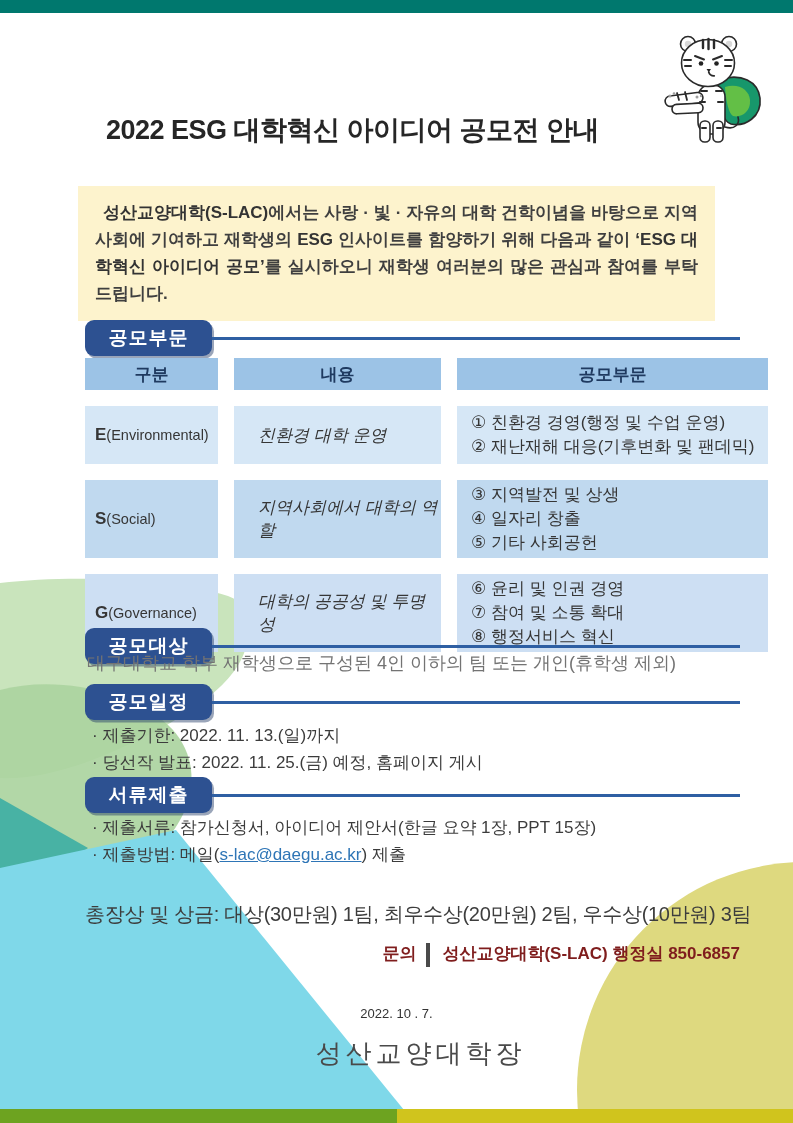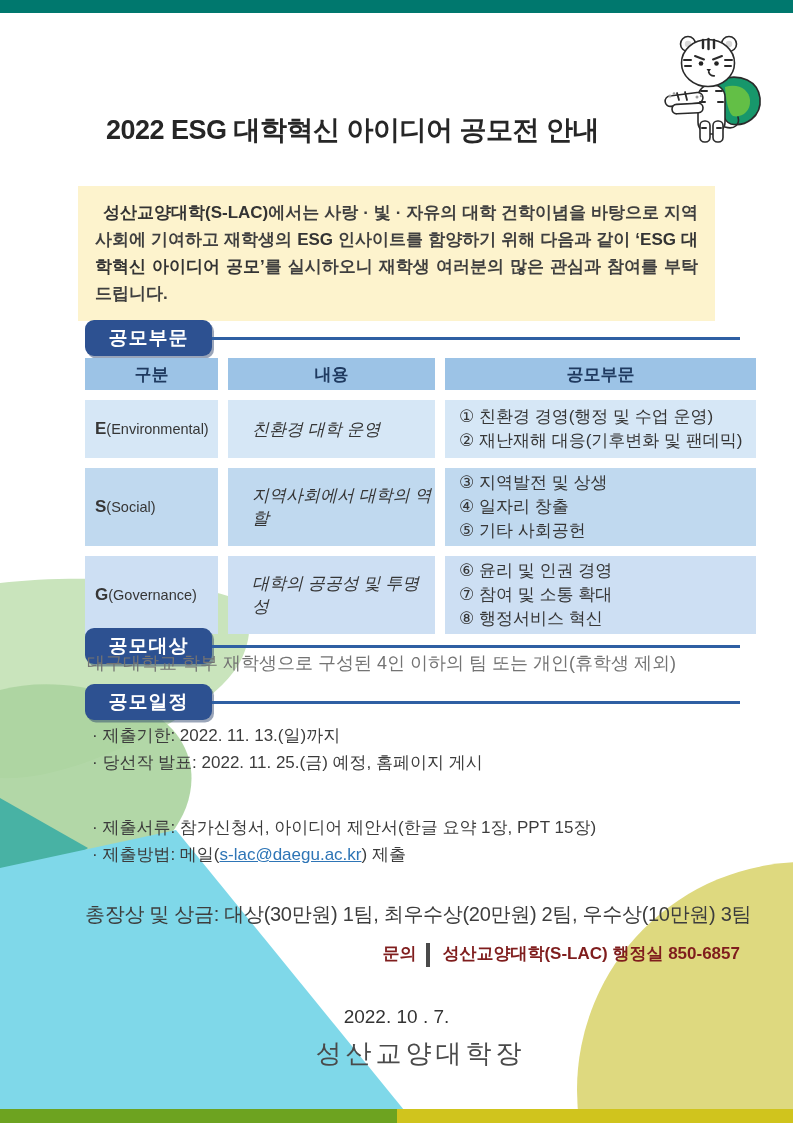--- a/index.html
+++ b/index.html
@@ -30,21 +30,21 @@
     background:#2d5191;border-radius:9px;
     box-shadow:2px 2.5px 0 rgba(31,56,100,.45);
     color:#ffffff;font-size:19px;font-weight:800;letter-spacing:1px;
     display:flex;align-items:center;justify-content:center;
   }
   .rule{flex:1;height:3px;background:#2e5fa3;}
 
   .table{
     position:absolute;left:85px;top:358px;width:537px;
     display:grid;grid-template-columns:133px 207px 311px;
-    grid-template-rows:32px 58px 78px 78px;gap:10px;
+    grid-template-rows:32px 58px 78px 78px;gap:16px;
     font-size:17px;color:#363636;
   }
   .th{
     background:#9cc3e6;display:flex;align-items:center;justify-content:center;
     font-weight:700;color:#1f3a60;
   }
   .td{display:flex;flex-direction:column;justify-content:center;box-sizing:border-box;}
   .c1{padding-left:10px;}
   .c2{padding-left:24px;font-style:italic;}
   .c3{padding-left:14px;line-height:24px;}
@@ -64,21 +64,21 @@
     font-size:20px;color:#3d3d3d;letter-spacing:-0.3px;white-space:nowrap;
   }
   .contact-line{
     position:absolute;left:85px;top:942px;width:655px;text-align:right;
     font-size:17px;font-weight:800;color:#7f1d1d;
   }
   .contact-divider{
     display:inline-block;vertical-align:middle;
     border-left:4px solid #4a4a4a;height:24px;margin:0 12px 0 10px;
   }
-  .date-line{position:absolute;left:0;top:1006px;width:793px;text-align:center;font-size:19px;color:#333;}
+  .date-line{position:absolute;left:0;top:1006px;width:793px;text-align:center;font-size:13px;color:#333;}
   .sign-line{
     position:absolute;left:0;top:1036px;width:793px;text-align:center;
     font-size:26px;color:#4a4a4a;letter-spacing:4px;font-weight:400;padding-left:24px;
   }
 </style>
 </head>
 <body>
 
 <div class="page">
 
@@ -193,20 +193,24 @@
 
     <div class="sec-header" style="top:684px;">
       <div class="pill">공모일정</div>
       <div class="rule"></div>
     </div>
     <div class="bullets" style="top:722px;">
       <div>· 제출기한: 2022. 11. 13.(일)까지</div>
       <div>· 당선작 발표: 2022. 11. 25.(금) 예정, 홈페이지 게시</div>
     </div>
 
+    <div class="sec-header" style="top:777px;">
+      <div class="pill">서류제출</div>
+      <div class="rule"></div>
+    </div>
     <div class="bullets" style="top:814px;">
       <div>· 제출서류: 참가신청서, 아이디어 제안서(한글 요약 1장, PPT 15장)</div>
       <div><span>· 제출방법: 메일(</span><a href="#" class="email-link">s-lac@daegu.ac.kr</a><span>) 제출</span></div>
     </div>
 
     <div class="award-line">총장상 및 상금: 대상(30만원) 1팀, 최우수상(20만원) 2팀, 우수상(10만원) 3팀</div>
     <div class="contact-line">
       <span>문의</span><span class="contact-divider"></span><span>성산교양대학(S-LAC) 행정실 850-6857</span>
     </div>
 

